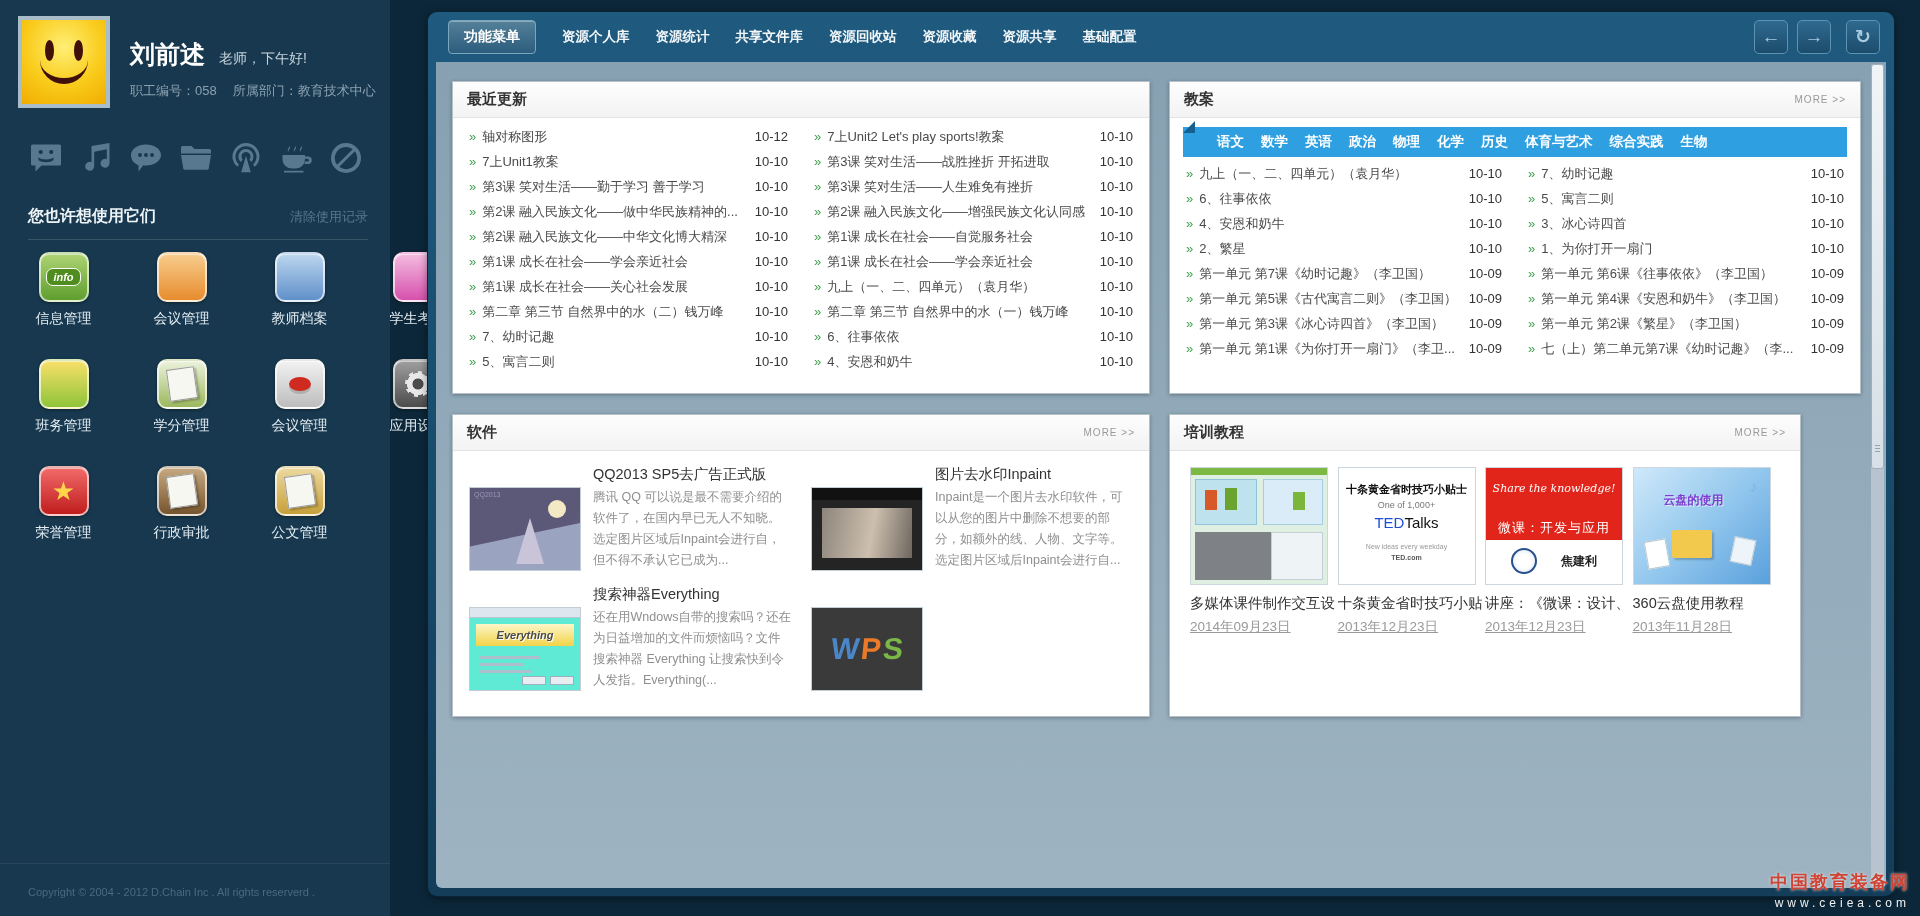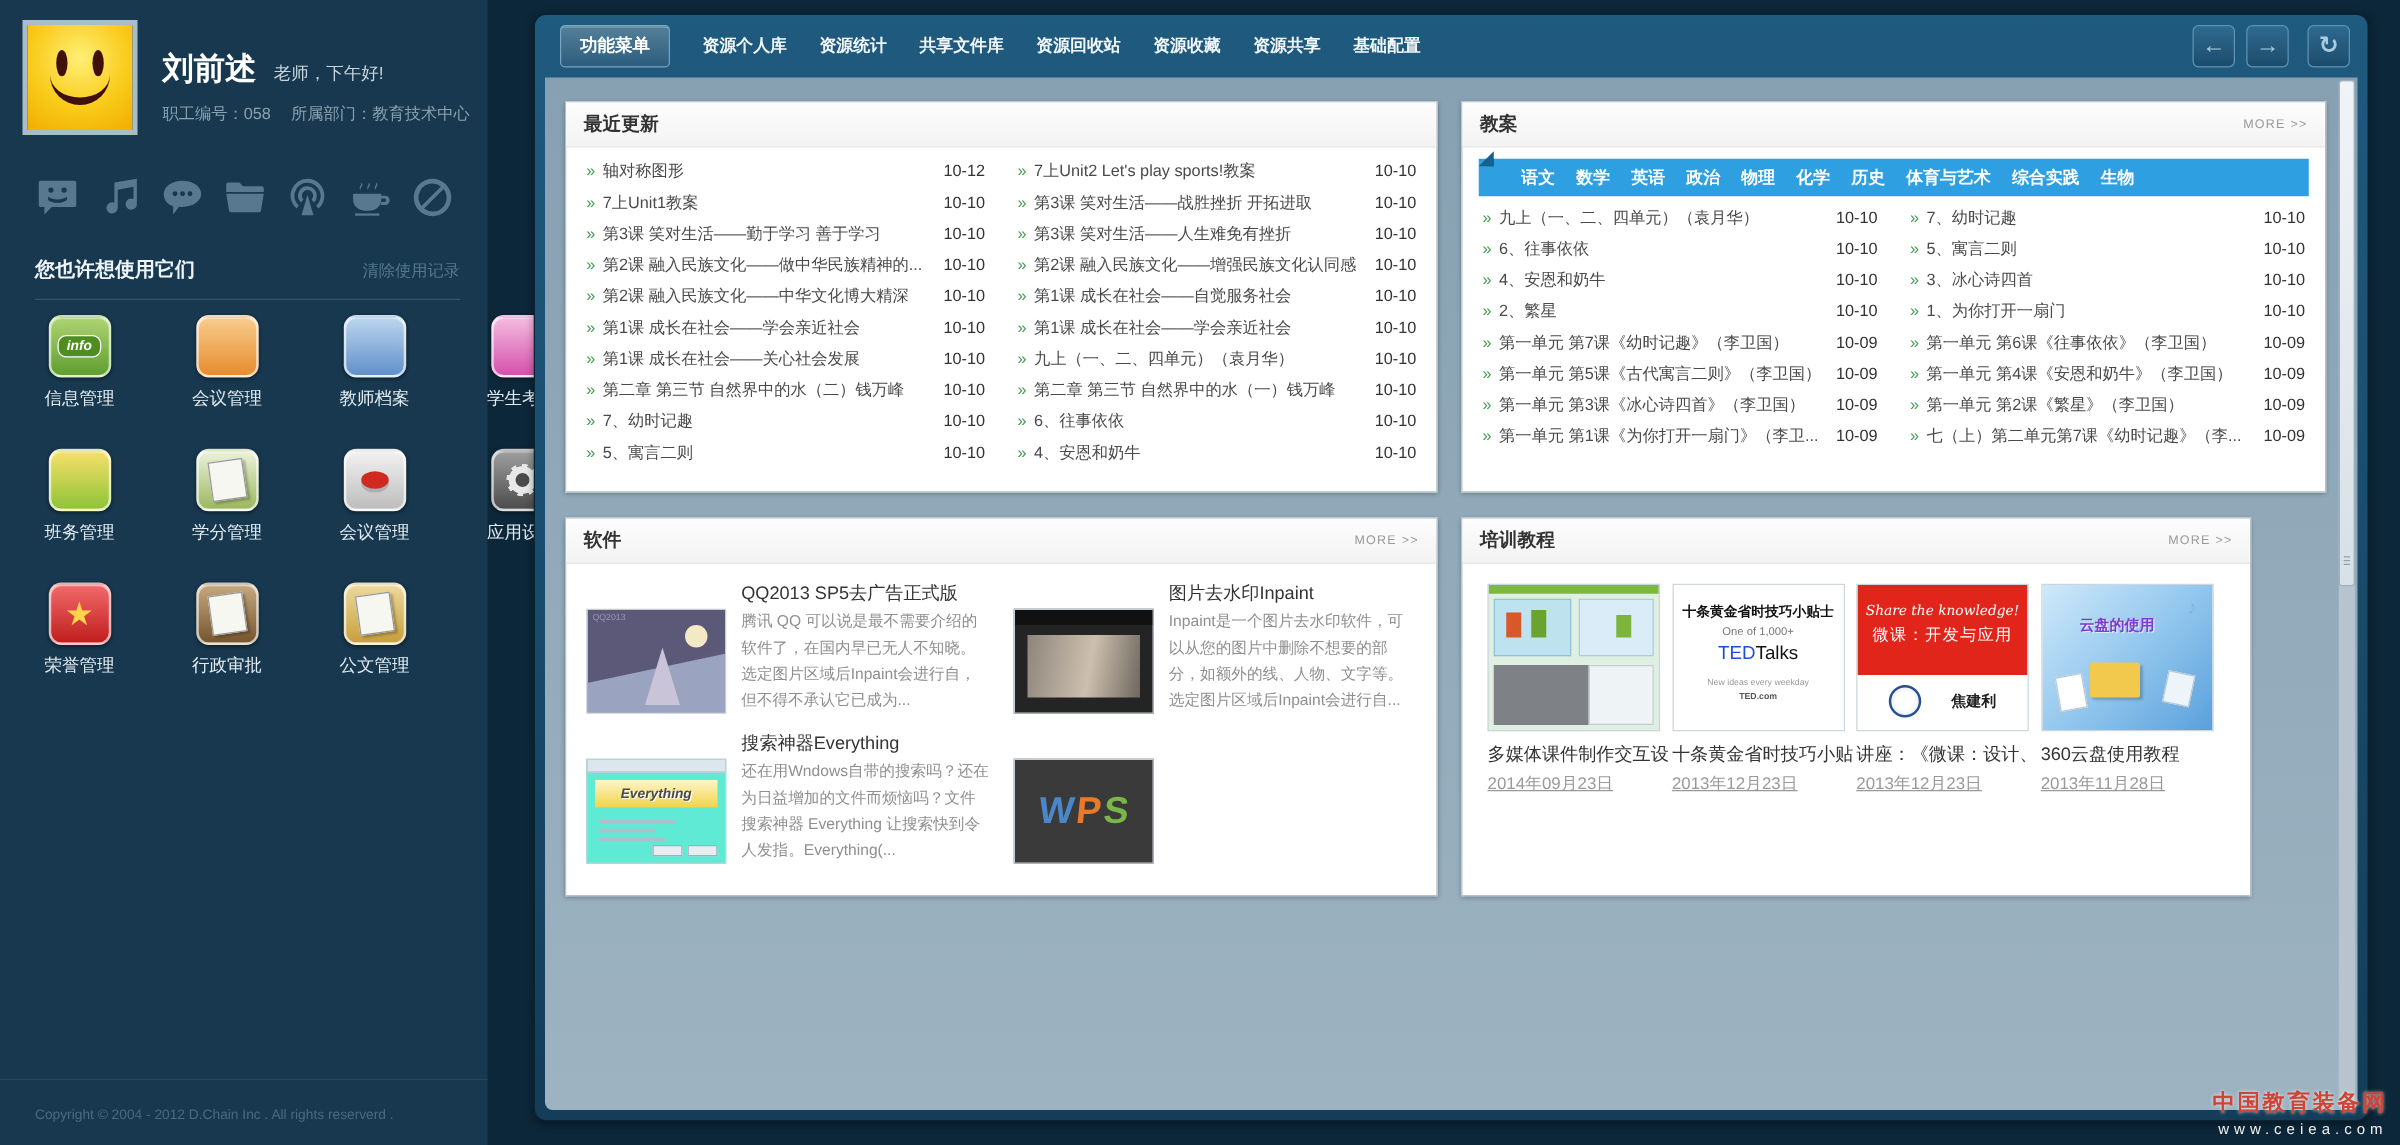--- a/index.html
+++ b/index.html
@@ -123,21 +123,21 @@
   .tt2 .l1 { font-size:11px; font-weight:bold; color:#111; white-space:nowrap; }
   .tt2 .l2 { font-size:9px; color:#777; margin-top:3px; }
   .tt2 .l3 { margin-top:4px; font-size:15px; }
   .tt2 .ted { color:#1d4ed8; font-weight:400; }
   .tt2 .talks { color:#111; }
   .tt2 .l4 { font-size:7px; color:#999; margin-top:12px; }
   .tt2 .l5 { font-size:7px; font-weight:bold; color:#555; margin-top:4px; }
   .tt3 { background:#ffffff; }
   .tt3 .red { position:absolute; left:0; top:0; right:0; height:72px; background:#e1251b; color:#fff; text-align:center; }
   .tt3 .scr { font-style:italic; font-size:11px; padding-top:14px; font-family:"DejaVu Serif",serif; }
-  .tt3 .ttl { font-size:13px; margin-top:4px; letter-spacing:1px; }
+  .tt3 .ttl { font-size:13px; margin-top:24px; letter-spacing:1px; }
   .tt3 .logos { position:absolute; left:0; bottom:0; right:0; height:46px; display:flex; align-items:center; justify-content:center; gap:24px; }
   .tt3 .crest { width:26px; height:26px; border-radius:50%; border:2px solid #27508e; background:radial-gradient(circle,#fff 40%,#dce6f4); }
   .tt3 .auth { font-size:12px; color:#222; font-weight:bold; }
   .tt4 { background:linear-gradient(135deg,#cfe9fa 0%,#8ec4ec 55%,#5aa0dc 100%); }
   .tt4 .fold { position:absolute; left:38px; bottom:26px; width:40px; height:28px; background:#f2c94c; border-radius:2px; box-shadow:2px 2px 2px rgba(0,0,0,.2); }
   .tt4 .doc1 { position:absolute; left:12px; bottom:16px; width:22px; height:28px; background:#fff; border:1px solid #b9c8d2; transform:rotate(-10deg); }
   .tt4 .doc2 { position:absolute; right:16px; bottom:20px; width:22px; height:26px; background:#eef5fa; border:1px solid #b9c8d2; transform:rotate(12deg); }
   .tt4 .note { position:absolute; right:12px; top:10px; color:#7fb4e0; font-size:16px; }
   .tt4 .txt4 { position:absolute; left:30px; top:24px; color:#7d3bd0; font-size:12px; font-weight:bold; text-shadow:1px 1px 0 rgba(255,255,255,.6); }
 

